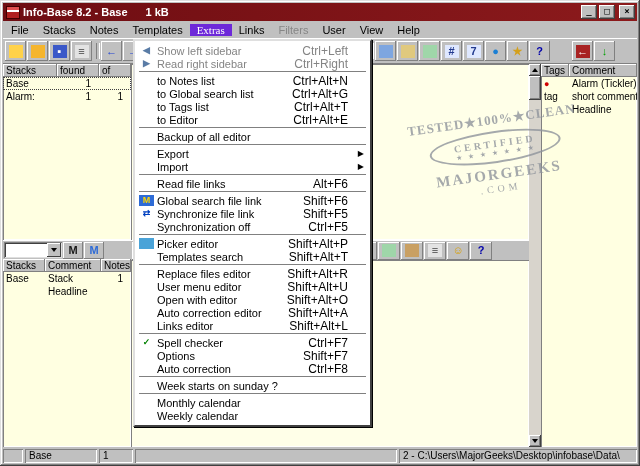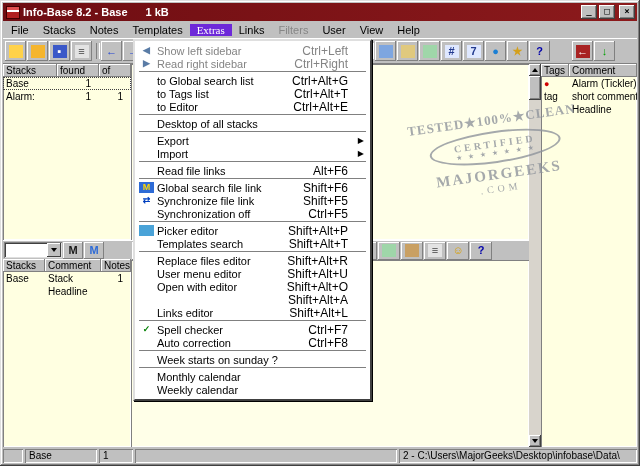--- a/index.html
+++ b/index.html
@@ -389,40 +389,46 @@
       </div>
       <div class="mi disabled">
         <span class="mi-ic" style="color: rgb(90, 124, 166);">▶</span>
         <span class="mi-lbl">Read right sidebar</span>
         <span class="mi-sc">Ctrl+Right</span>
         <span class="mi-sub"></span>
       </div>
       <div class="msep"></div>
       <div class="mi">
         <span class="mi-ic"></span>
+        <span class="mi-lbl">to Notes list</span>
+        <span class="mi-sc">Ctrl+Alt+N</span>
+        <span class="mi-sub"></span>
+      </div>
+      <div class="mi">
+        <span class="mi-ic"></span>
         <span class="mi-lbl">to Global search list</span>
         <span class="mi-sc">Ctrl+Alt+G</span>
         <span class="mi-sub"></span>
       </div>
       <div class="mi">
         <span class="mi-ic"></span>
         <span class="mi-lbl">to Tags list</span>
         <span class="mi-sc">Ctrl+Alt+T</span>
         <span class="mi-sub"></span>
       </div>
       <div class="mi">
         <span class="mi-ic"></span>
         <span class="mi-lbl">to Editor</span>
         <span class="mi-sc">Ctrl+Alt+E</span>
         <span class="mi-sub"></span>
       </div>
       <div class="msep"></div>
       <div class="mi">
         <span class="mi-ic"></span>
-        <span class="mi-lbl">Desktop of all stacks</span>
+        <span class="mi-lbl">Backup of all editor</span>
         <span class="mi-sc"></span>
         <span class="mi-sub"></span>
       </div>
       <div class="msep"></div>
       <div class="mi">
         <span class="mi-ic"></span>
         <span class="mi-lbl">Export</span>
         <span class="mi-sc"></span>
         <span class="mi-sub">▶</span>
       </div>
@@ -485,34 +491,41 @@
         <span class="mi-sub"></span>
       </div>
       <div class="mi">
         <span class="mi-ic"></span>
         <span class="mi-lbl">Open with editor</span>
         <span class="mi-sc">Shift+Alt+O</span>
         <span class="mi-sub"></span>
       </div>
       <div class="mi">
         <span class="mi-ic"></span>
+        <span class="mi-lbl">Auto correction editor</span>
         <span class="mi-sc">Shift+Alt+A</span>
         <span class="mi-sub"></span>
       </div>
       <div class="mi">
         <span class="mi-ic"></span>
         <span class="mi-lbl">Links editor</span>
         <span class="mi-sc">Shift+Alt+L</span>
         <span class="mi-sub"></span>
       </div>
       <div class="msep"></div>
       <div class="mi">
         <span class="mi-ic" style="color: rgb(0, 128, 0);">✓</span>
         <span class="mi-lbl">Spell checker</span>
         <span class="mi-sc">Ctrl+F7</span>
+        <span class="mi-sub"></span>
+      </div>
+      <div class="mi">
+        <span class="mi-ic"></span>
+        <span class="mi-lbl">Options</span>
+        <span class="mi-sc">Shift+F7</span>
         <span class="mi-sub"></span>
       </div>
       <div class="mi">
         <span class="mi-ic"></span>
         <span class="mi-lbl">Auto correction</span>
         <span class="mi-sc">Ctrl+F8</span>
         <span class="mi-sub"></span>
       </div>
       <div class="msep"></div>
       <div class="mi">

